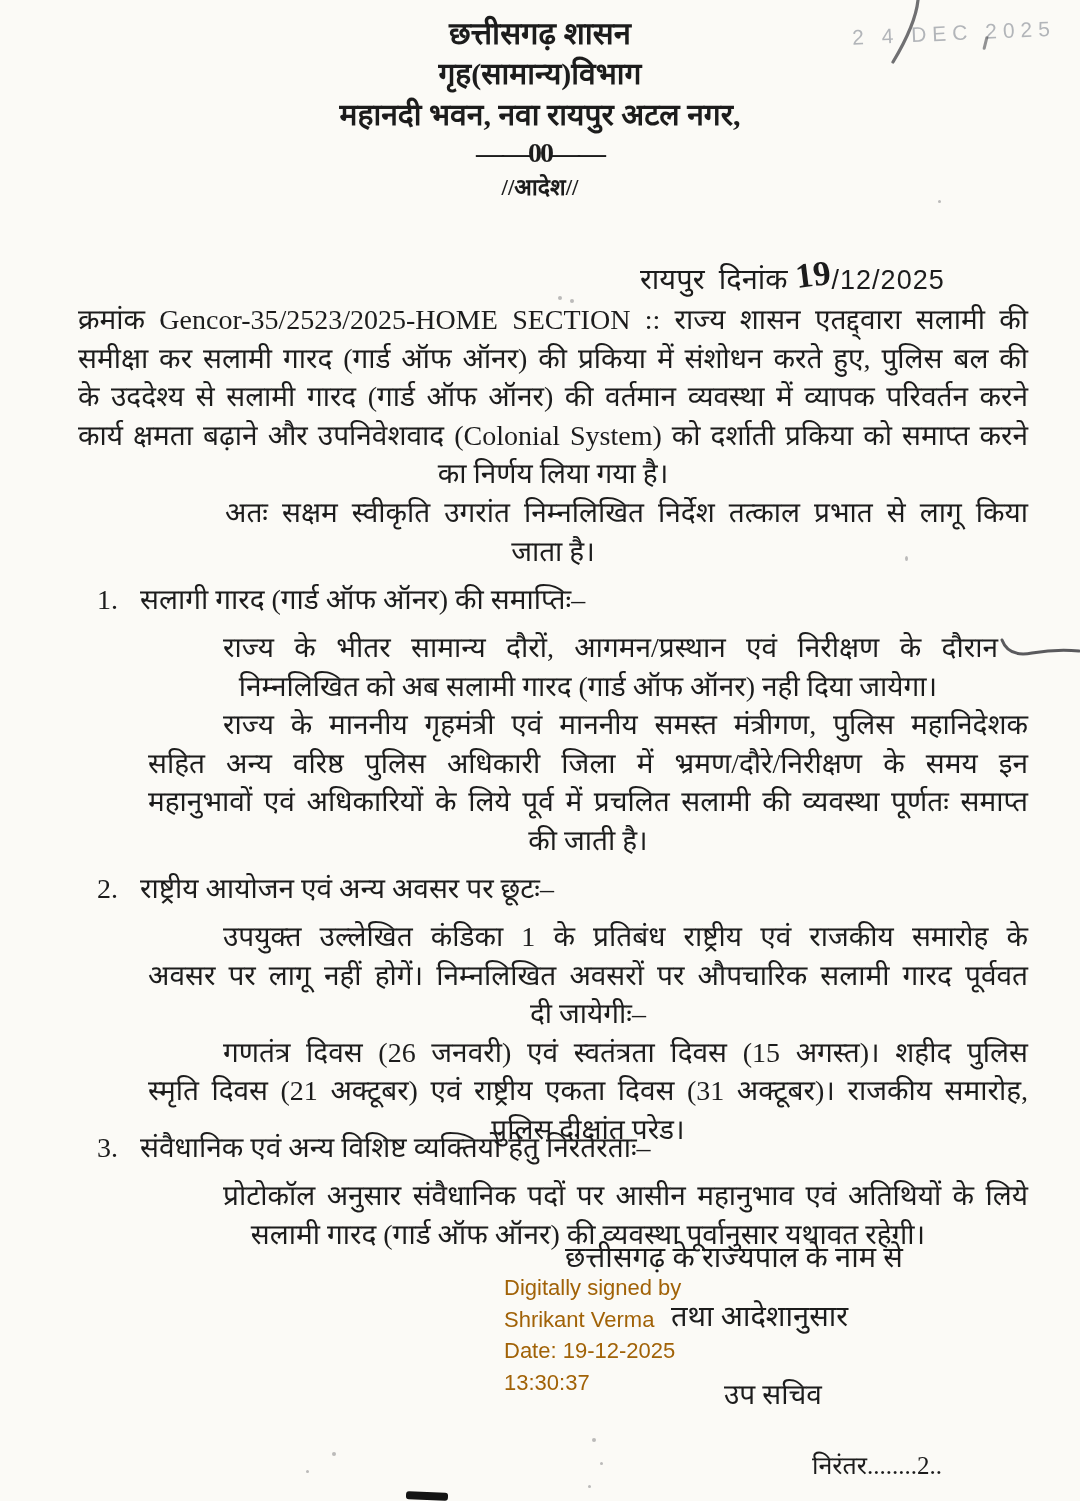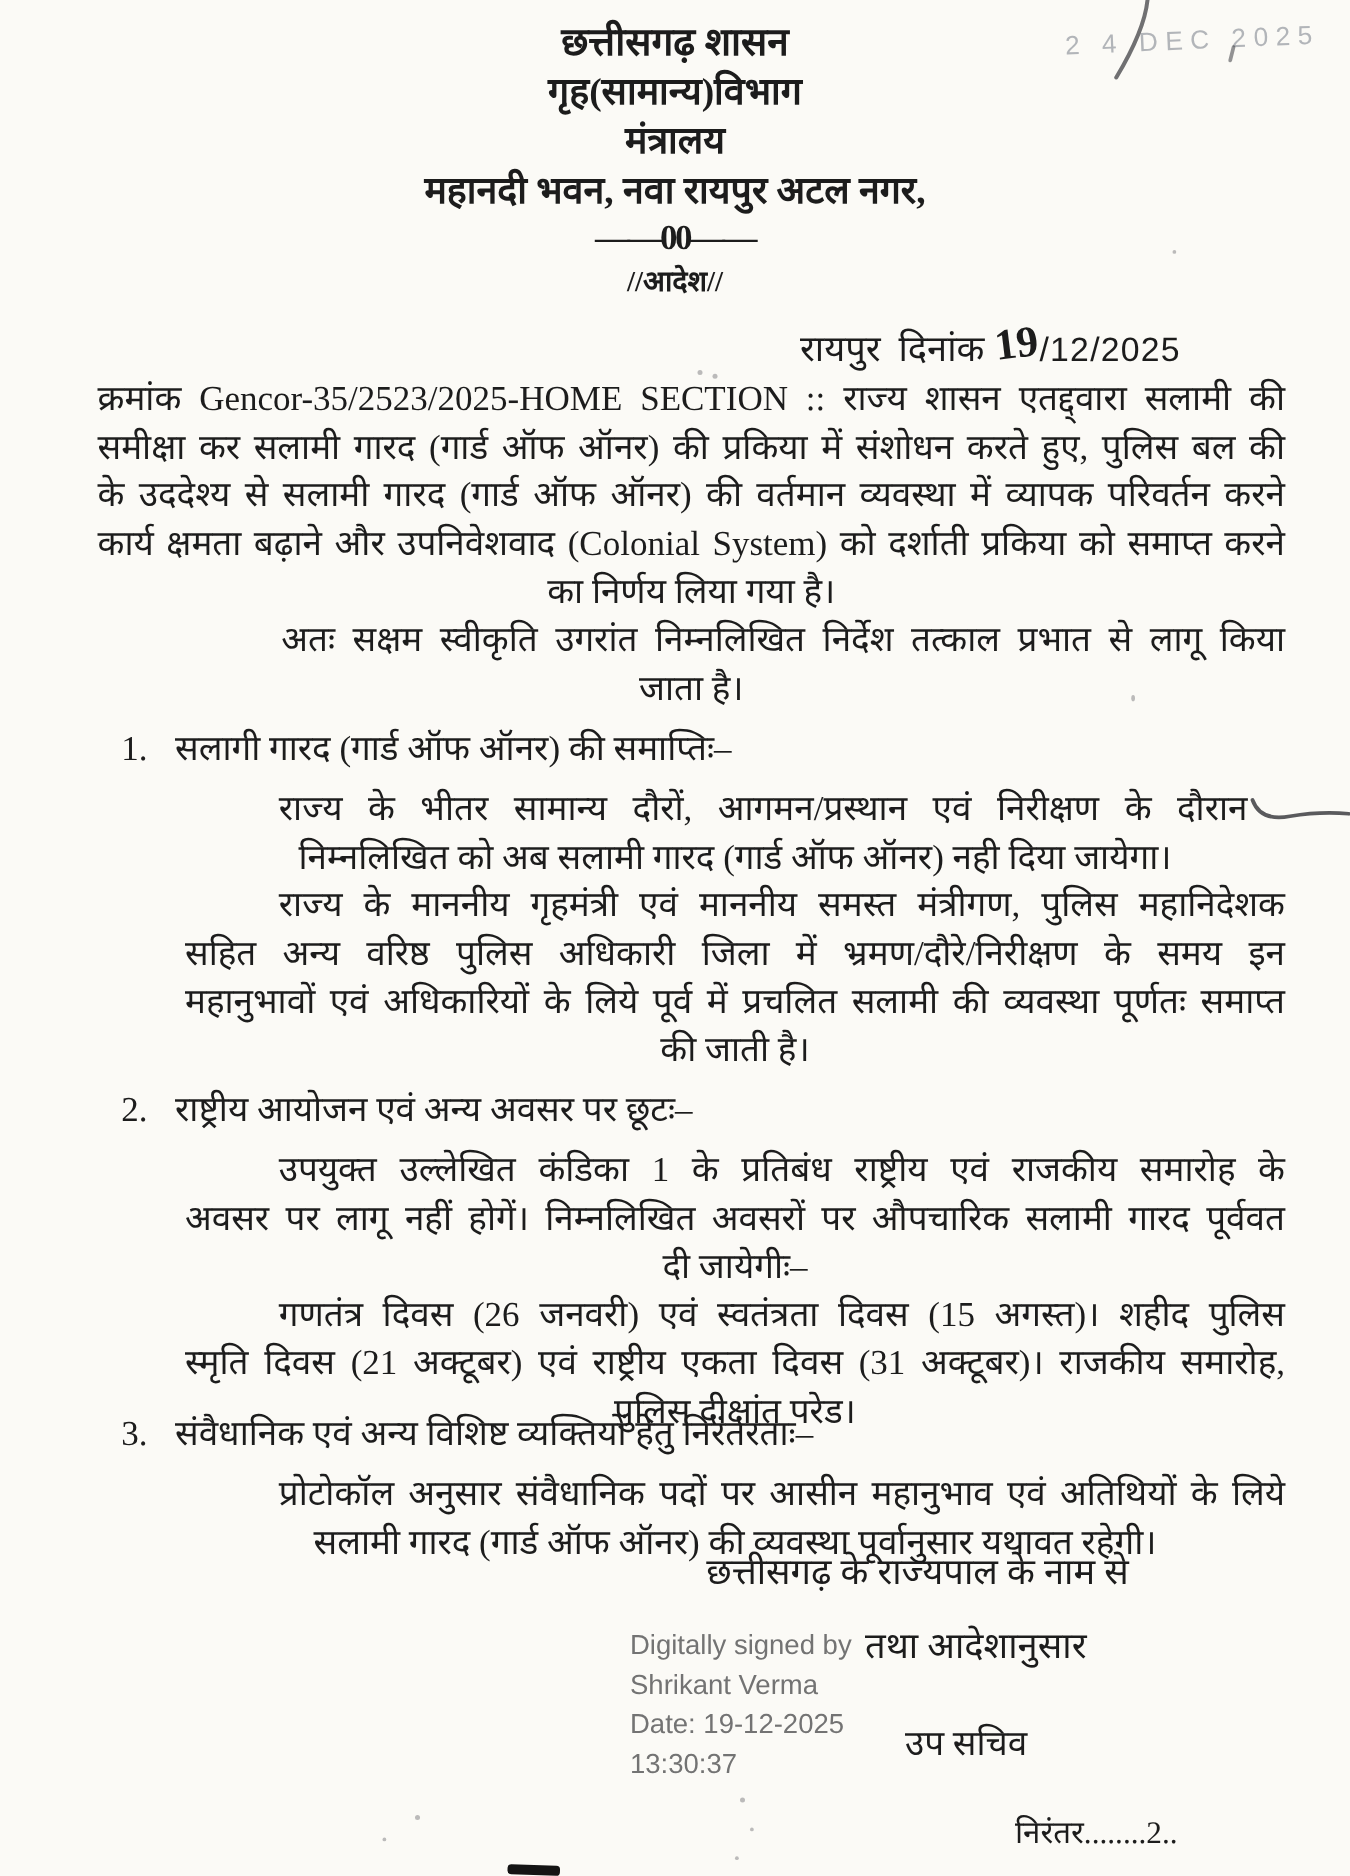--- a/index.html
+++ b/index.html
@@ -54,22 +54,22 @@
   .sec-h{padding-left:97px;font-size:28px;line-height:34px;margin-bottom:12px;}
   .num{display:inline-block;width:43px;}
   .sec-body{margin-left:148px;width:880px;font-size:28px;line-height:38.6px;}
   .sec-body .ind{padding-left:75px;}
   .pr{padding-right:30px;}
 
   
   .onbehalf{position:absolute;left:565px;top:1236px;width:432px;font-size:29px;}
   .sig{position:absolute;left:504px;top:1272px;
        font-family:"Liberation Sans","DejaVu Sans",sans-serif;
-       font-size:22px;line-height:31.5px;color:#737373;margin-top:28px;}
-  .asordered{position:absolute;left:692px;top:1295px;font-size:29px;}
+       font-size:22px;line-height:31.5px;color:#a16207;}
+  .asordered{position:absolute;left:671px;top:1295px;font-size:29px;}
   .desig{position:absolute;left:724px;top:1374px;font-size:28px;}
   .dept{position:absolute;left:656px;top:1409px;font-size:28px;}
   .cont{position:absolute;left:812px;top:1447px;font-size:25px;}
 
   
   .ink{position:absolute;left:406px;top:1492px;width:42px;height:8px;
        background:#141414;border-radius:3px;transform:rotate(2deg);}
   .speck{position:absolute;border-radius:50%;background:rgba(40,40,45,.30);}
 </style>
 </head>
@@ -79,21 +79,20 @@
 
   <div class="stamp">2 4 DEC 2025</div>
   <svg class="pen-top" width="60" height="66" viewBox="0 0 60 66">
     <path d="M33,0 C31,20 20,42 8,62" fill="none" stroke="rgba(65,65,70,0.75)" stroke-width="3.2" stroke-linecap="round"></path>
   </svg>
   <div class="tick"></div>
 
   <header class="hdr">
     <div class="h1">छत्तीसगढ़ शासन</div>
     <div class="h2">गृह(सामान्य)विभाग</div>
-    <div class="h3">मंत्रालय</div>
     <div class="h4">महानदी भवन, नवा रायपुर अटल नगर,</div>
     <div class="hd">——00——</div>
     <div class="h5">//आदेश//</div>
   </header>
 
   <div class="dateline">
     <span>रायपुर दिनांक</span><span class="hand">19</span><span class="typed">/12/2025</span>
   </div>
 
   <div class="intro">

